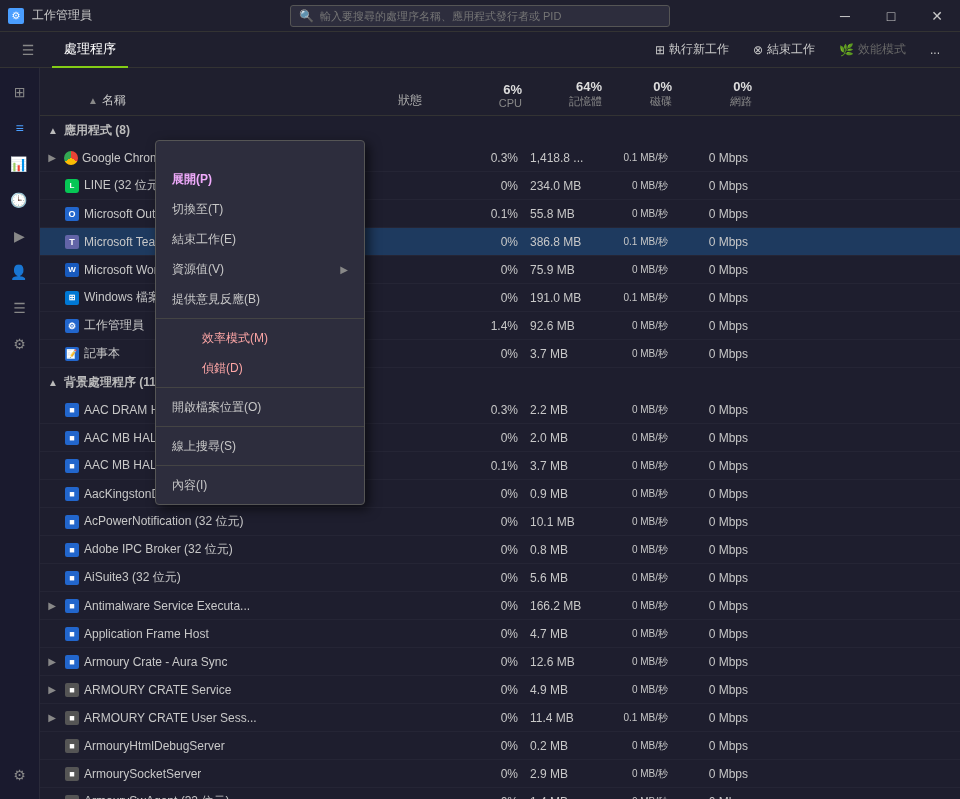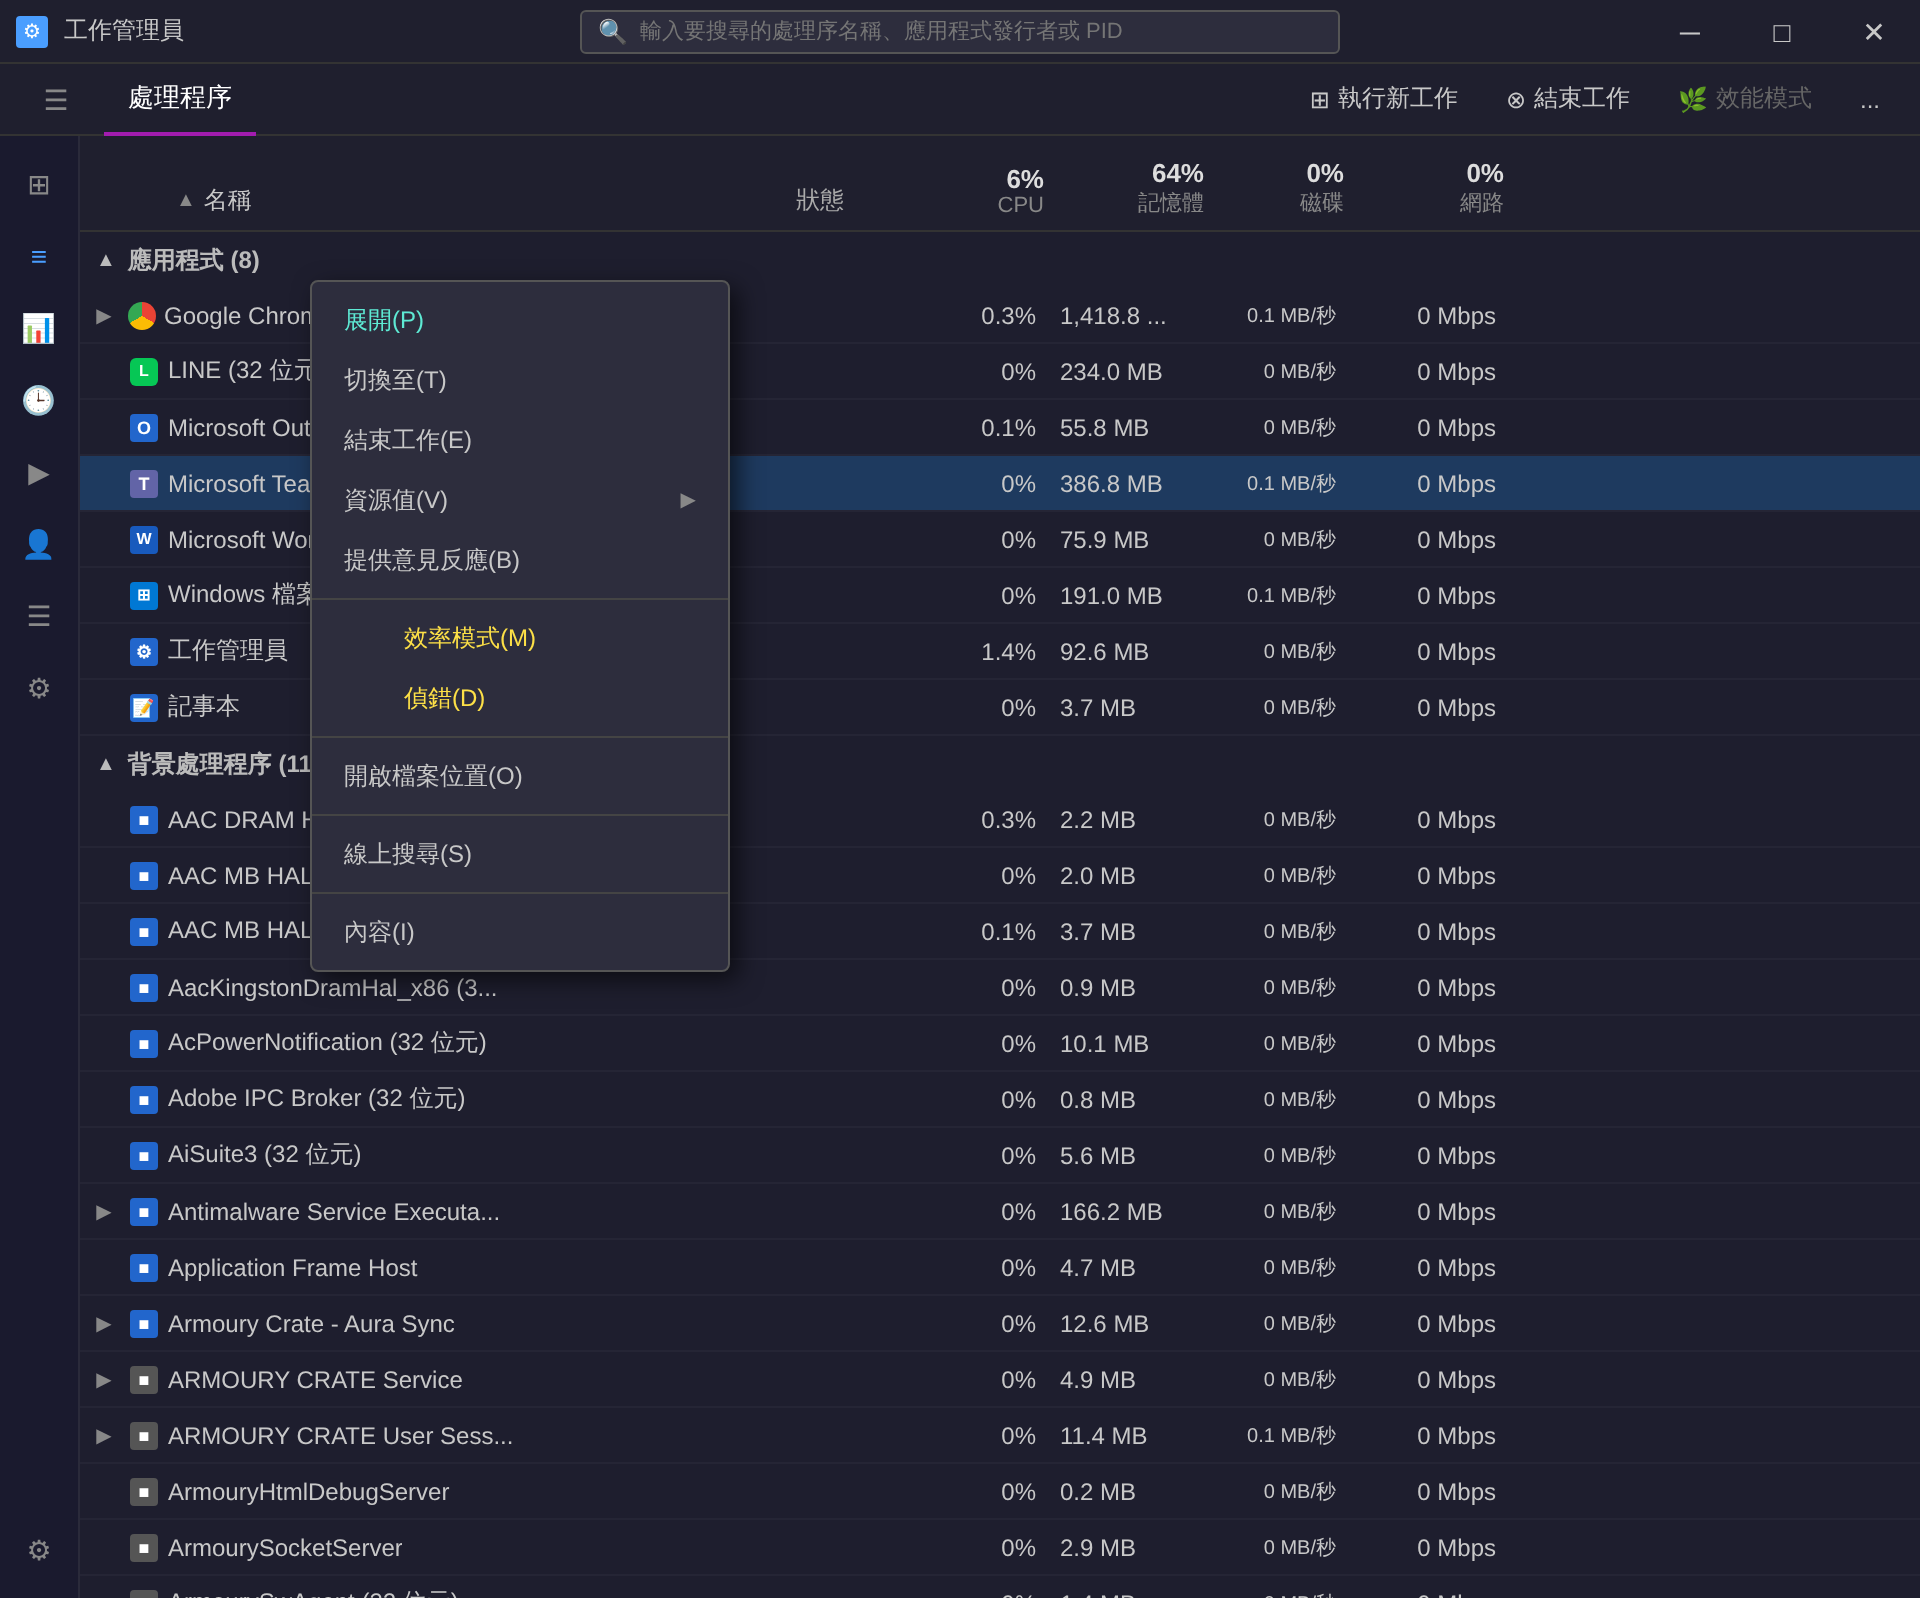--- a/index.html
+++ b/index.html
@@ -95,21 +95,21 @@
       color: #c8c8c8;
       padding: 0 12px;
       height: 36px;
       display: flex;
       align-items: center;
       cursor: pointer;
       border-bottom: 2px solid transparent;
     }
     .tab-item.active {
       color: #ffffff;
-      border-bottom: 2px solid #a21caf;
+      border-bottom: 2px solid #84cc16;
     }
     .tab-actions {
       position: absolute;
       right: 12px;
       display: flex;
       align-items: center;
       gap: 8px;
     }
     .action-btn {
       display: flex;
@@ -356,34 +356,35 @@
     .ctx-item {
       height: 30px;
       display: flex;
       align-items: center;
       padding: 0 16px;
       cursor: pointer;
       font-size: 12px;
       color: #c8c8c8;
       position: relative;
     }
-    .ctx-item.disabled { color: #fde047; cursor: default; padding-left: 46px; }
+    .ctx-item.disabled { color: #fca5a5; cursor: default; padding-left: 46px; }
     .ctx-item .submenu-arrow {
       margin-left: auto;
       font-size: 10px;
       color: #888;
     }
     .ctx-divider {
       height: 1px;
       background: #444;
       margin: 4px 0;
     }
     .ctx-item.highlight {
-      color: #5eead4;
-      font-weight: 400;
+      color: #f0abfc;
+      font-weight: 700;
+      margin-top: 19px;
     }
 
     .icon-square {
       width: 14px;
       height: 14px;
       border-radius: 2px;
       display: inline-flex;
       align-items: center;
       justify-content: center;
       font-size: 9px;

